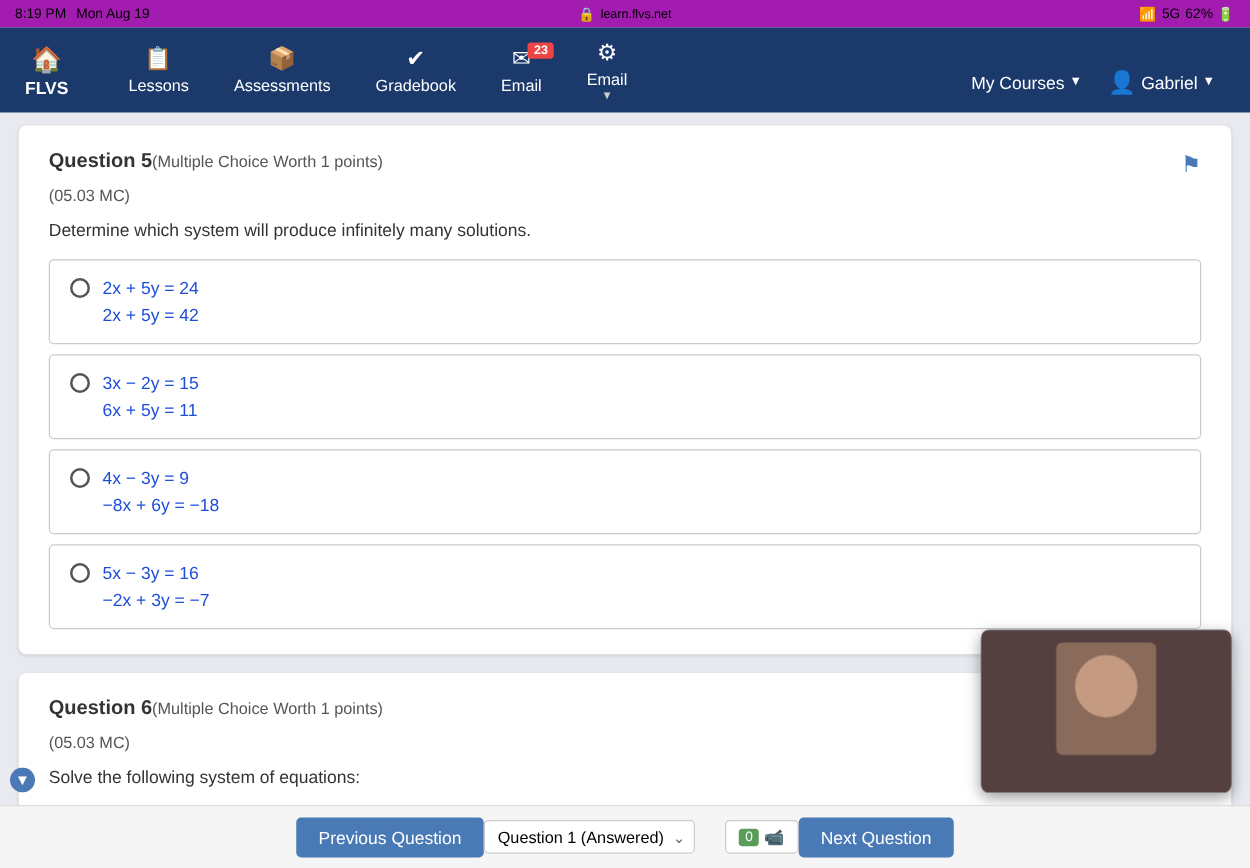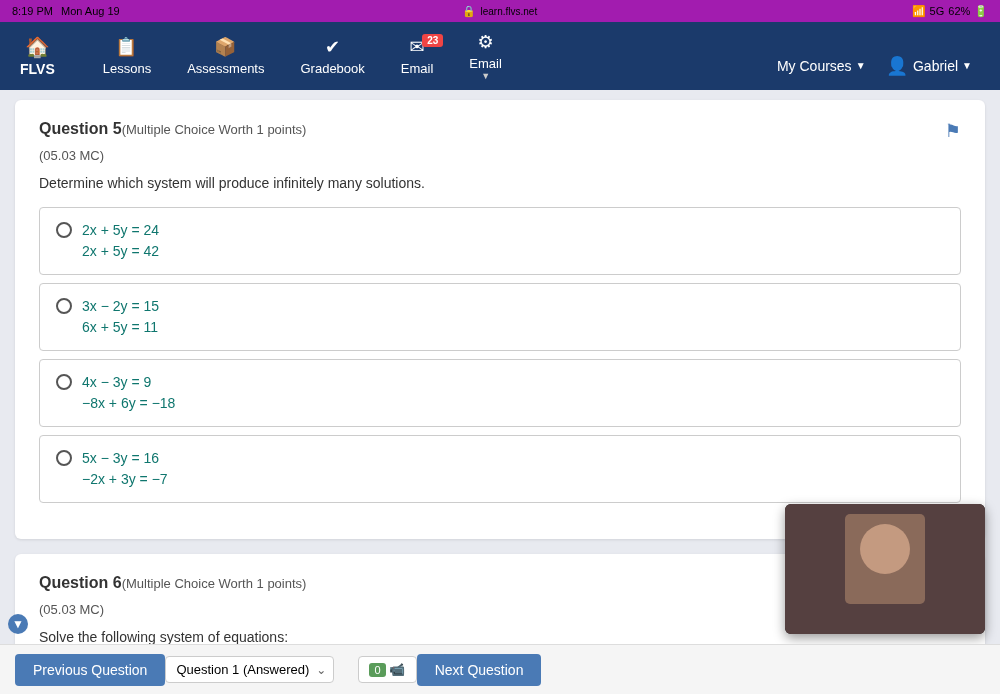--- a/index.html
+++ b/index.html
@@ -129,48 +129,48 @@
     .choice-option {
       border: 1px solid #ccc;
       border-radius: 4px;
       padding: 12px 16px;
       margin-bottom: 8px;
       cursor: pointer;
       display: flex;
       align-items: flex-start;
       gap: 10px;
     }
-    .choice-option:last-child { margin-bottom: 16px; }
+    .choice-option:last-child { margin-bottom: 0; }
     .radio-circle {
       width: 16px;
       height: 16px;
       border-radius: 50%;
       border: 2px solid #555;
       flex-shrink: 0;
       margin-top: 2px;
       background: #fff;
     }
     .choice-text {
       font-size: 14px;
-      color: #0f766e;
+      color: #1d4ed8;
       line-height: 1.5;
     }
 
     
     .bottom-bar {
       position: fixed;
       bottom: 0;
       left: 0;
       width: 1000px;
       height: 50px;
       background: #f5f5f5;
       border-top: 1px solid #ddd;
       display: flex;
       align-items: center;
-      justify-content: flex-start;
+      justify-content: center;
       padding: 0 15px;
     }
     .btn-nav {
       background: #4a7ab5;
       color: #fff;
       border: none;
       border-radius: 4px;
       padding: 8px 18px;
       font-size: 14px;
       cursor: pointer;

